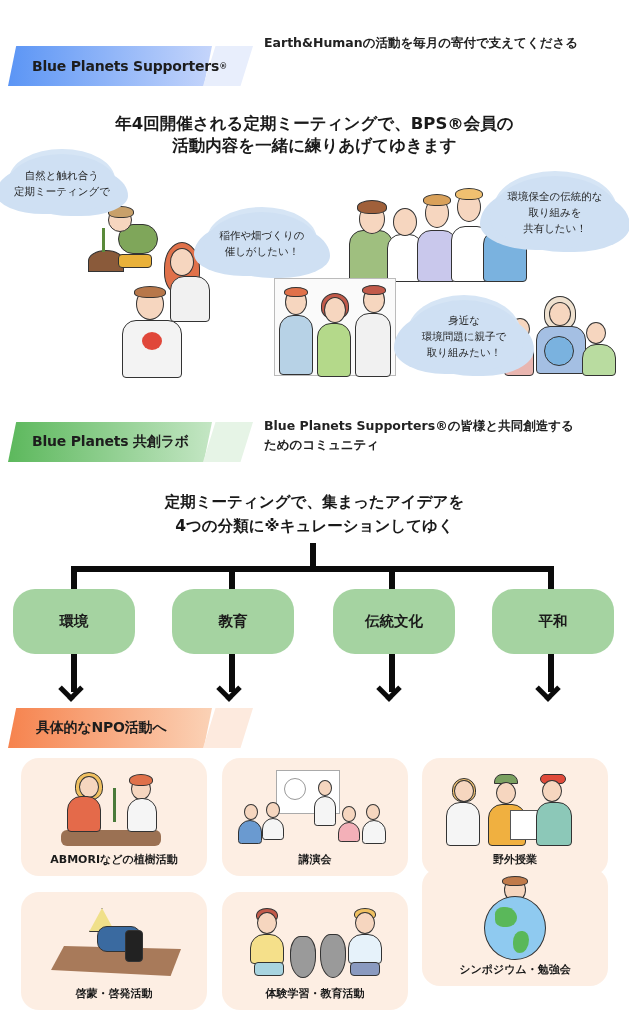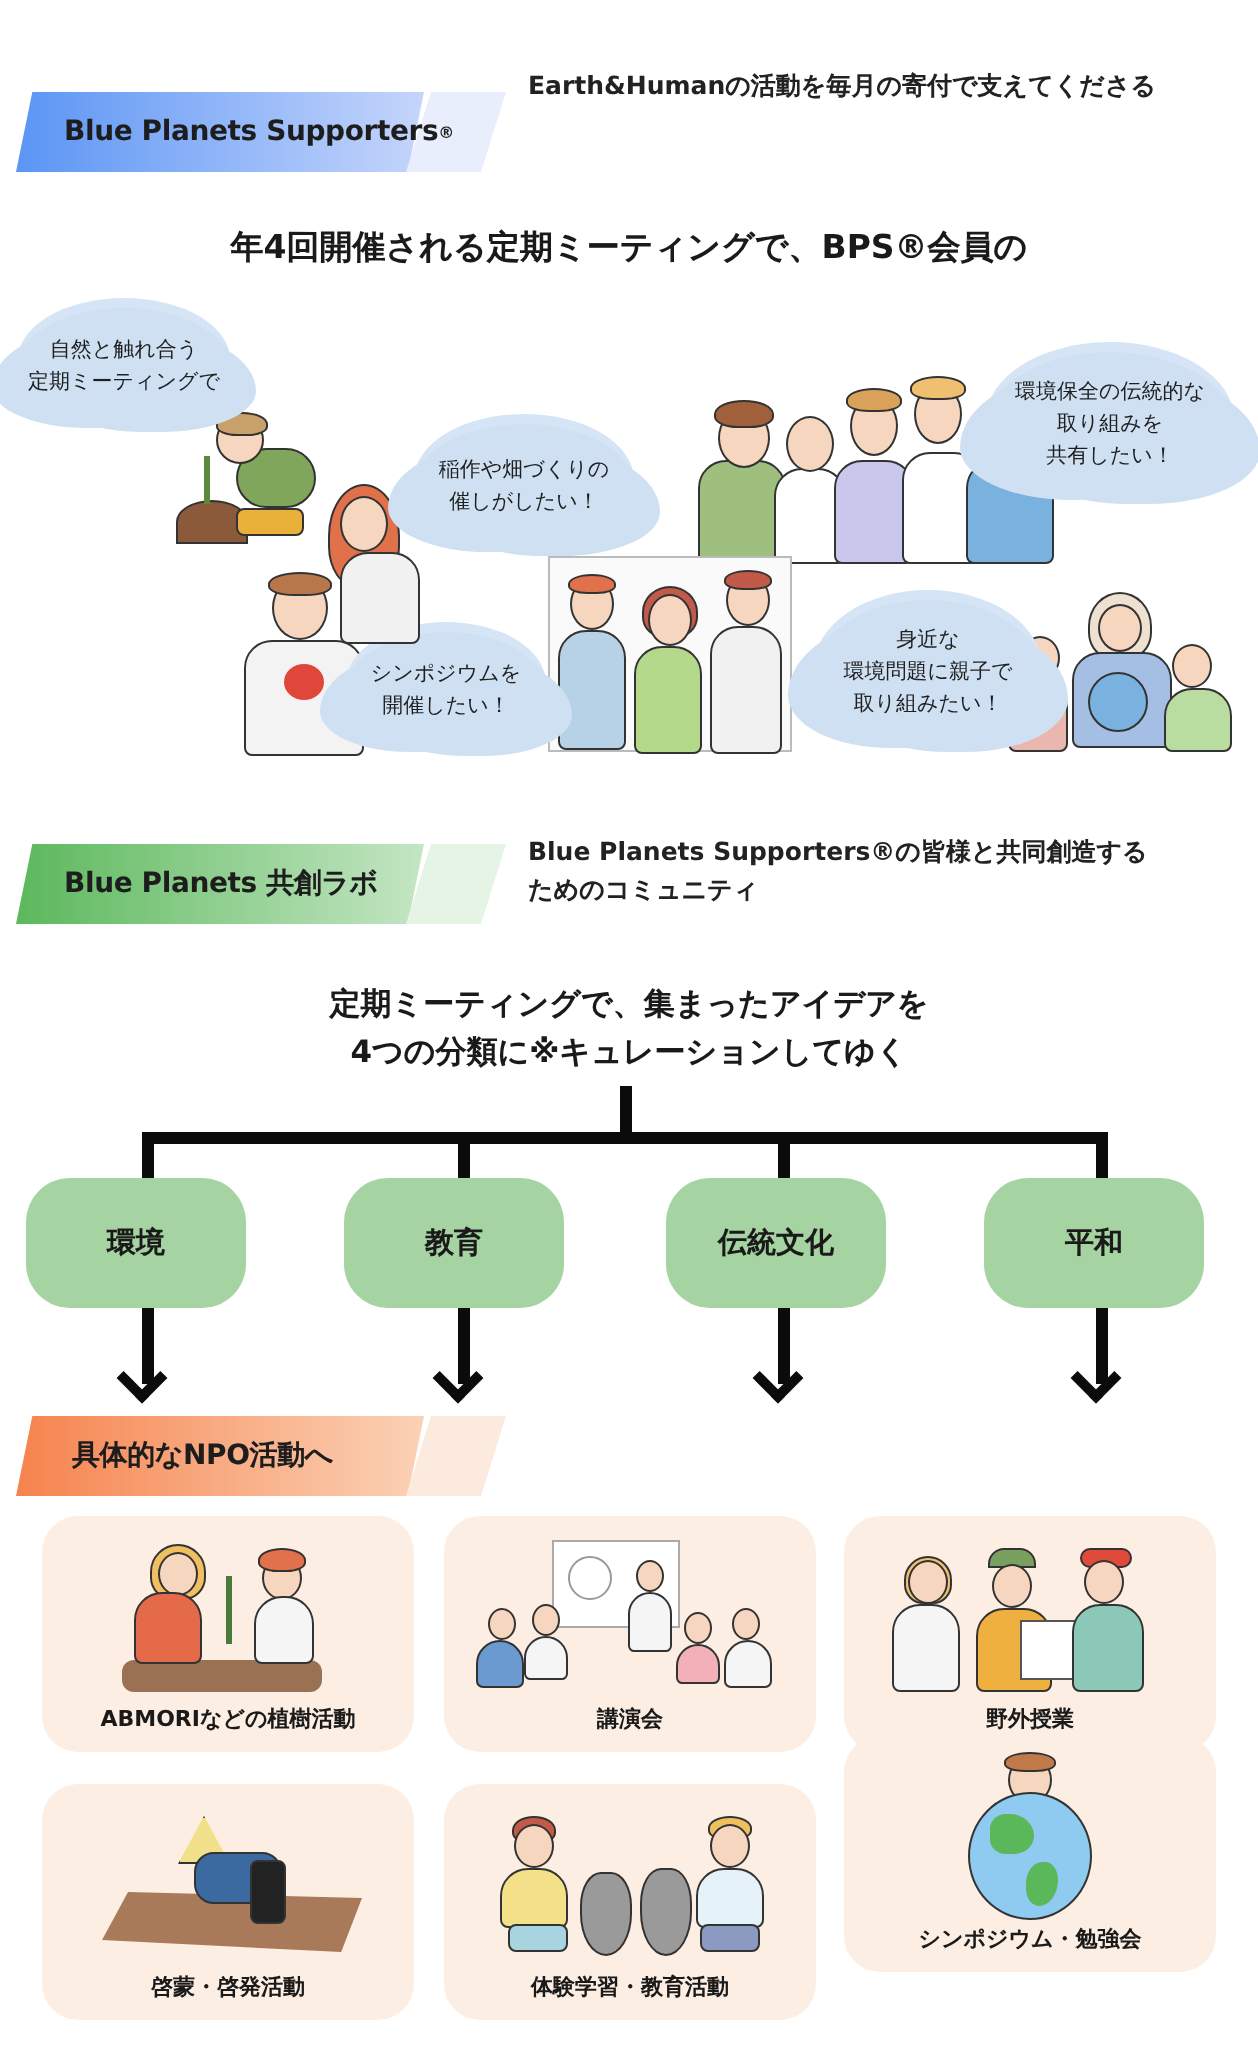--- a/index.html
+++ b/index.html
@@ -44,21 +44,21 @@
   
   .person { position: absolute; }
   .head { position: absolute; border-radius: 50%; background: #f6d6bf; border: 1.3px solid #333; }
   .hair { position: absolute; border-radius: 50% 50% 40% 40%; border: 1.3px solid #333; }
   .body { position: absolute; border: 1.3px solid #333; border-radius: 14px 14px 4px 4px; }
   .legs { position: absolute; border: 1.3px solid #333; border-radius: 4px; }
 
   
   .line { position: absolute; background: #0b0b0b; }
   .cat {
-    position: absolute; width: 110px; height: 65px; background: #a5d3a1;
+    position: absolute; width: 122px; height: 65px; background: #a5d3a1;
     border-radius: 22px; display: flex; align-items: center; justify-content: center;
     font-weight: bold; font-size: 14.5px; color: #1a1a1a;
   }
   .arrow-head {
     position: absolute; width: 18px; height: 18px;
     border-right: 5px solid #0b0b0b; border-bottom: 5px solid #0b0b0b;
     transform: rotate(45deg);
   }
 
   
@@ -82,20 +82,21 @@
     <span>Blue Planets Supporters</span>
       <sup>®</sup>
   </div>
 </div>
 <div class="abs desc" style="left:264px; top:33px;">
   <div>Earth&amp;Humanの活動を毎月の寄付で支えてくださる</div>
 </div>
 
 <div class="headline" style="top:113px;">
   <div>年4回開催される定期ミーティングで、BPS®会員の</div>
+  <div>活動内容を一緒に練りあげてゆきます</div>
 </div>
 
 <div class="abs" style="left:0; top:150px; width:629px; height:230px;">
 
   <div class="person" style="left:345px; top:36px; width:190px; height:96px;">
     <div class="body" style="left:4px; top:44px; width:44px; height:52px; background:#9fbf7f;"></div>
     <div class="head" style="left:14px; top:18px; width:26px; height:30px;"></div>
     <div class="hair" style="left:12px; top:14px; width:30px; height:14px; background:#a0603a;"></div>
     <div class="body" style="left:42px; top:48px; width:36px; height:48px; background:#ffffff;"></div>
     <div class="head" style="left:48px; top:22px; width:24px; height:28px;"></div>
@@ -174,26 +175,20 @@
         <div>催しがしたい！</div>
       </div>
   </div>
   <div class="cloud" style="left:490px; top:26px; width:130px; height:72px;">
     <div>
         <div>環境保全の伝統的な</div>
         <div>取り組みを</div>
         <div>共有したい！</div>
       </div>
   </div>
-  <div class="cloud" style="left:170px; top:166px; width:106px; height:58px;">
-    <div>
-        <div>シンポジウムを</div>
-        <div>開催したい！</div>
-      </div>
-  </div>
   <div class="cloud" style="left:404px; top:150px; width:120px; height:72px;">
     <div>
         <div>身近な</div>
         <div>環境問題に親子で</div>
         <div>取り組みたい！</div>
       </div>
   </div>
 </div>
 
 <div class="banner" style="left:8px; top:422px; width:240px;">

